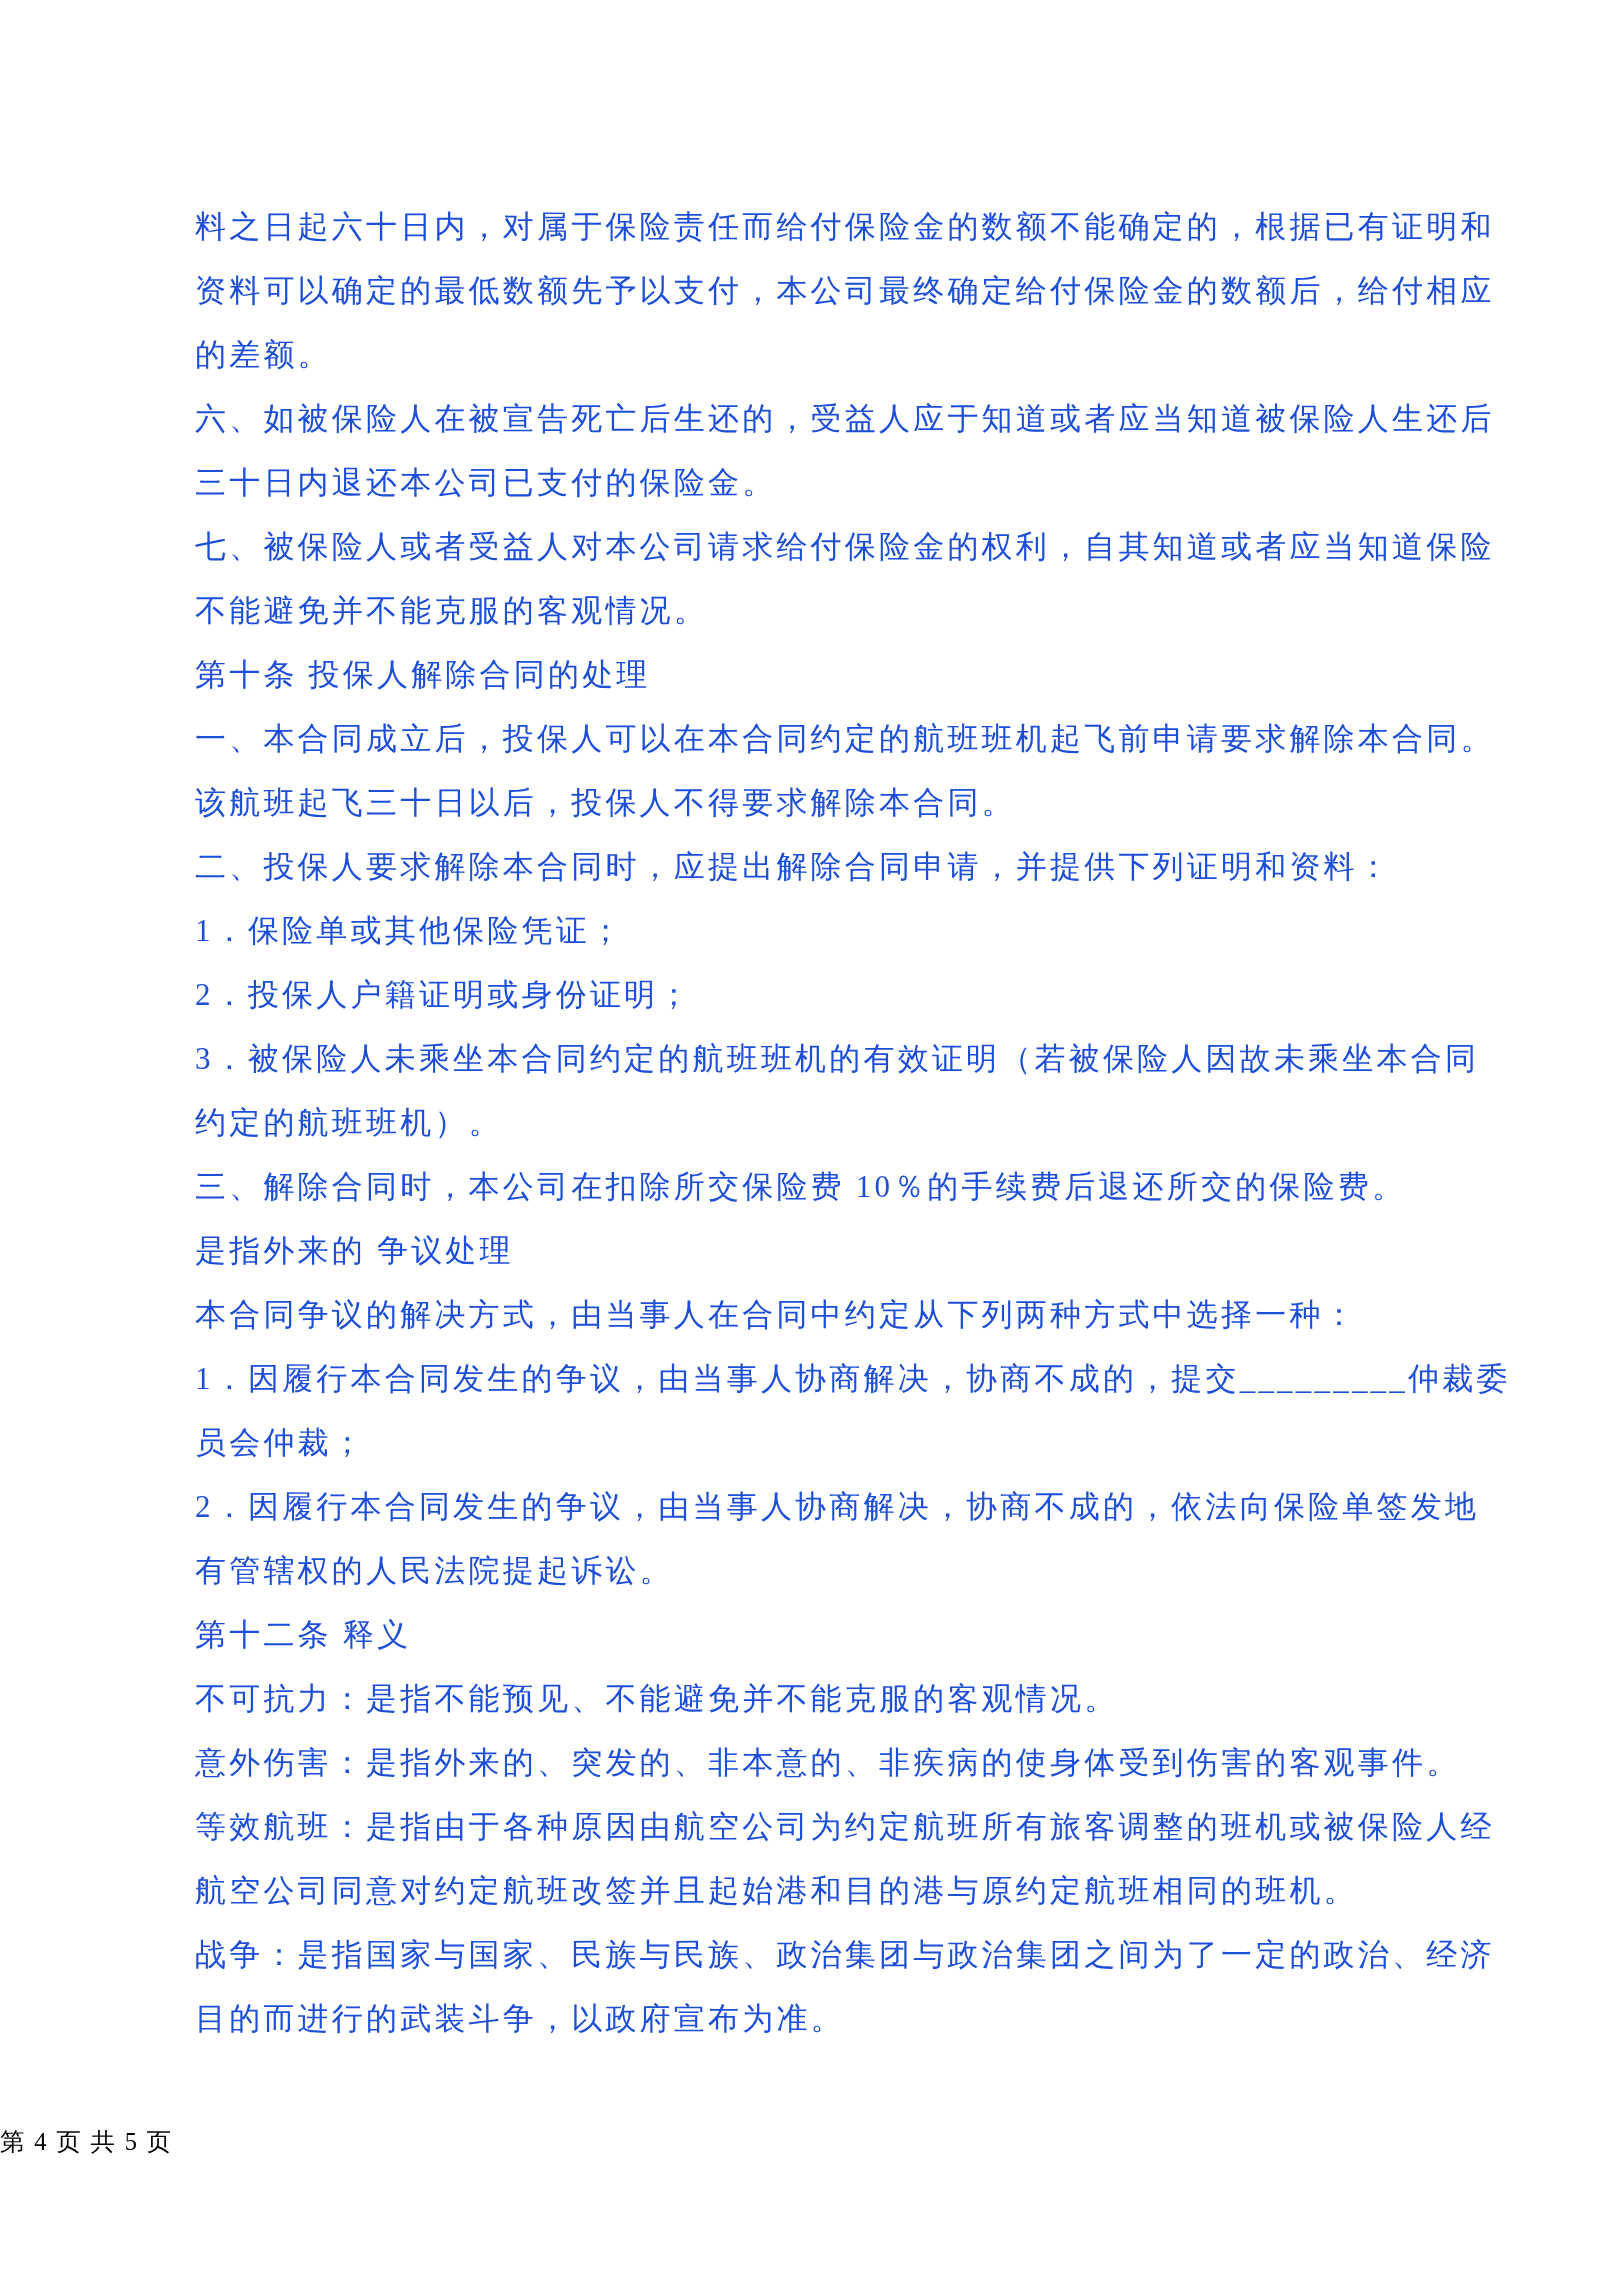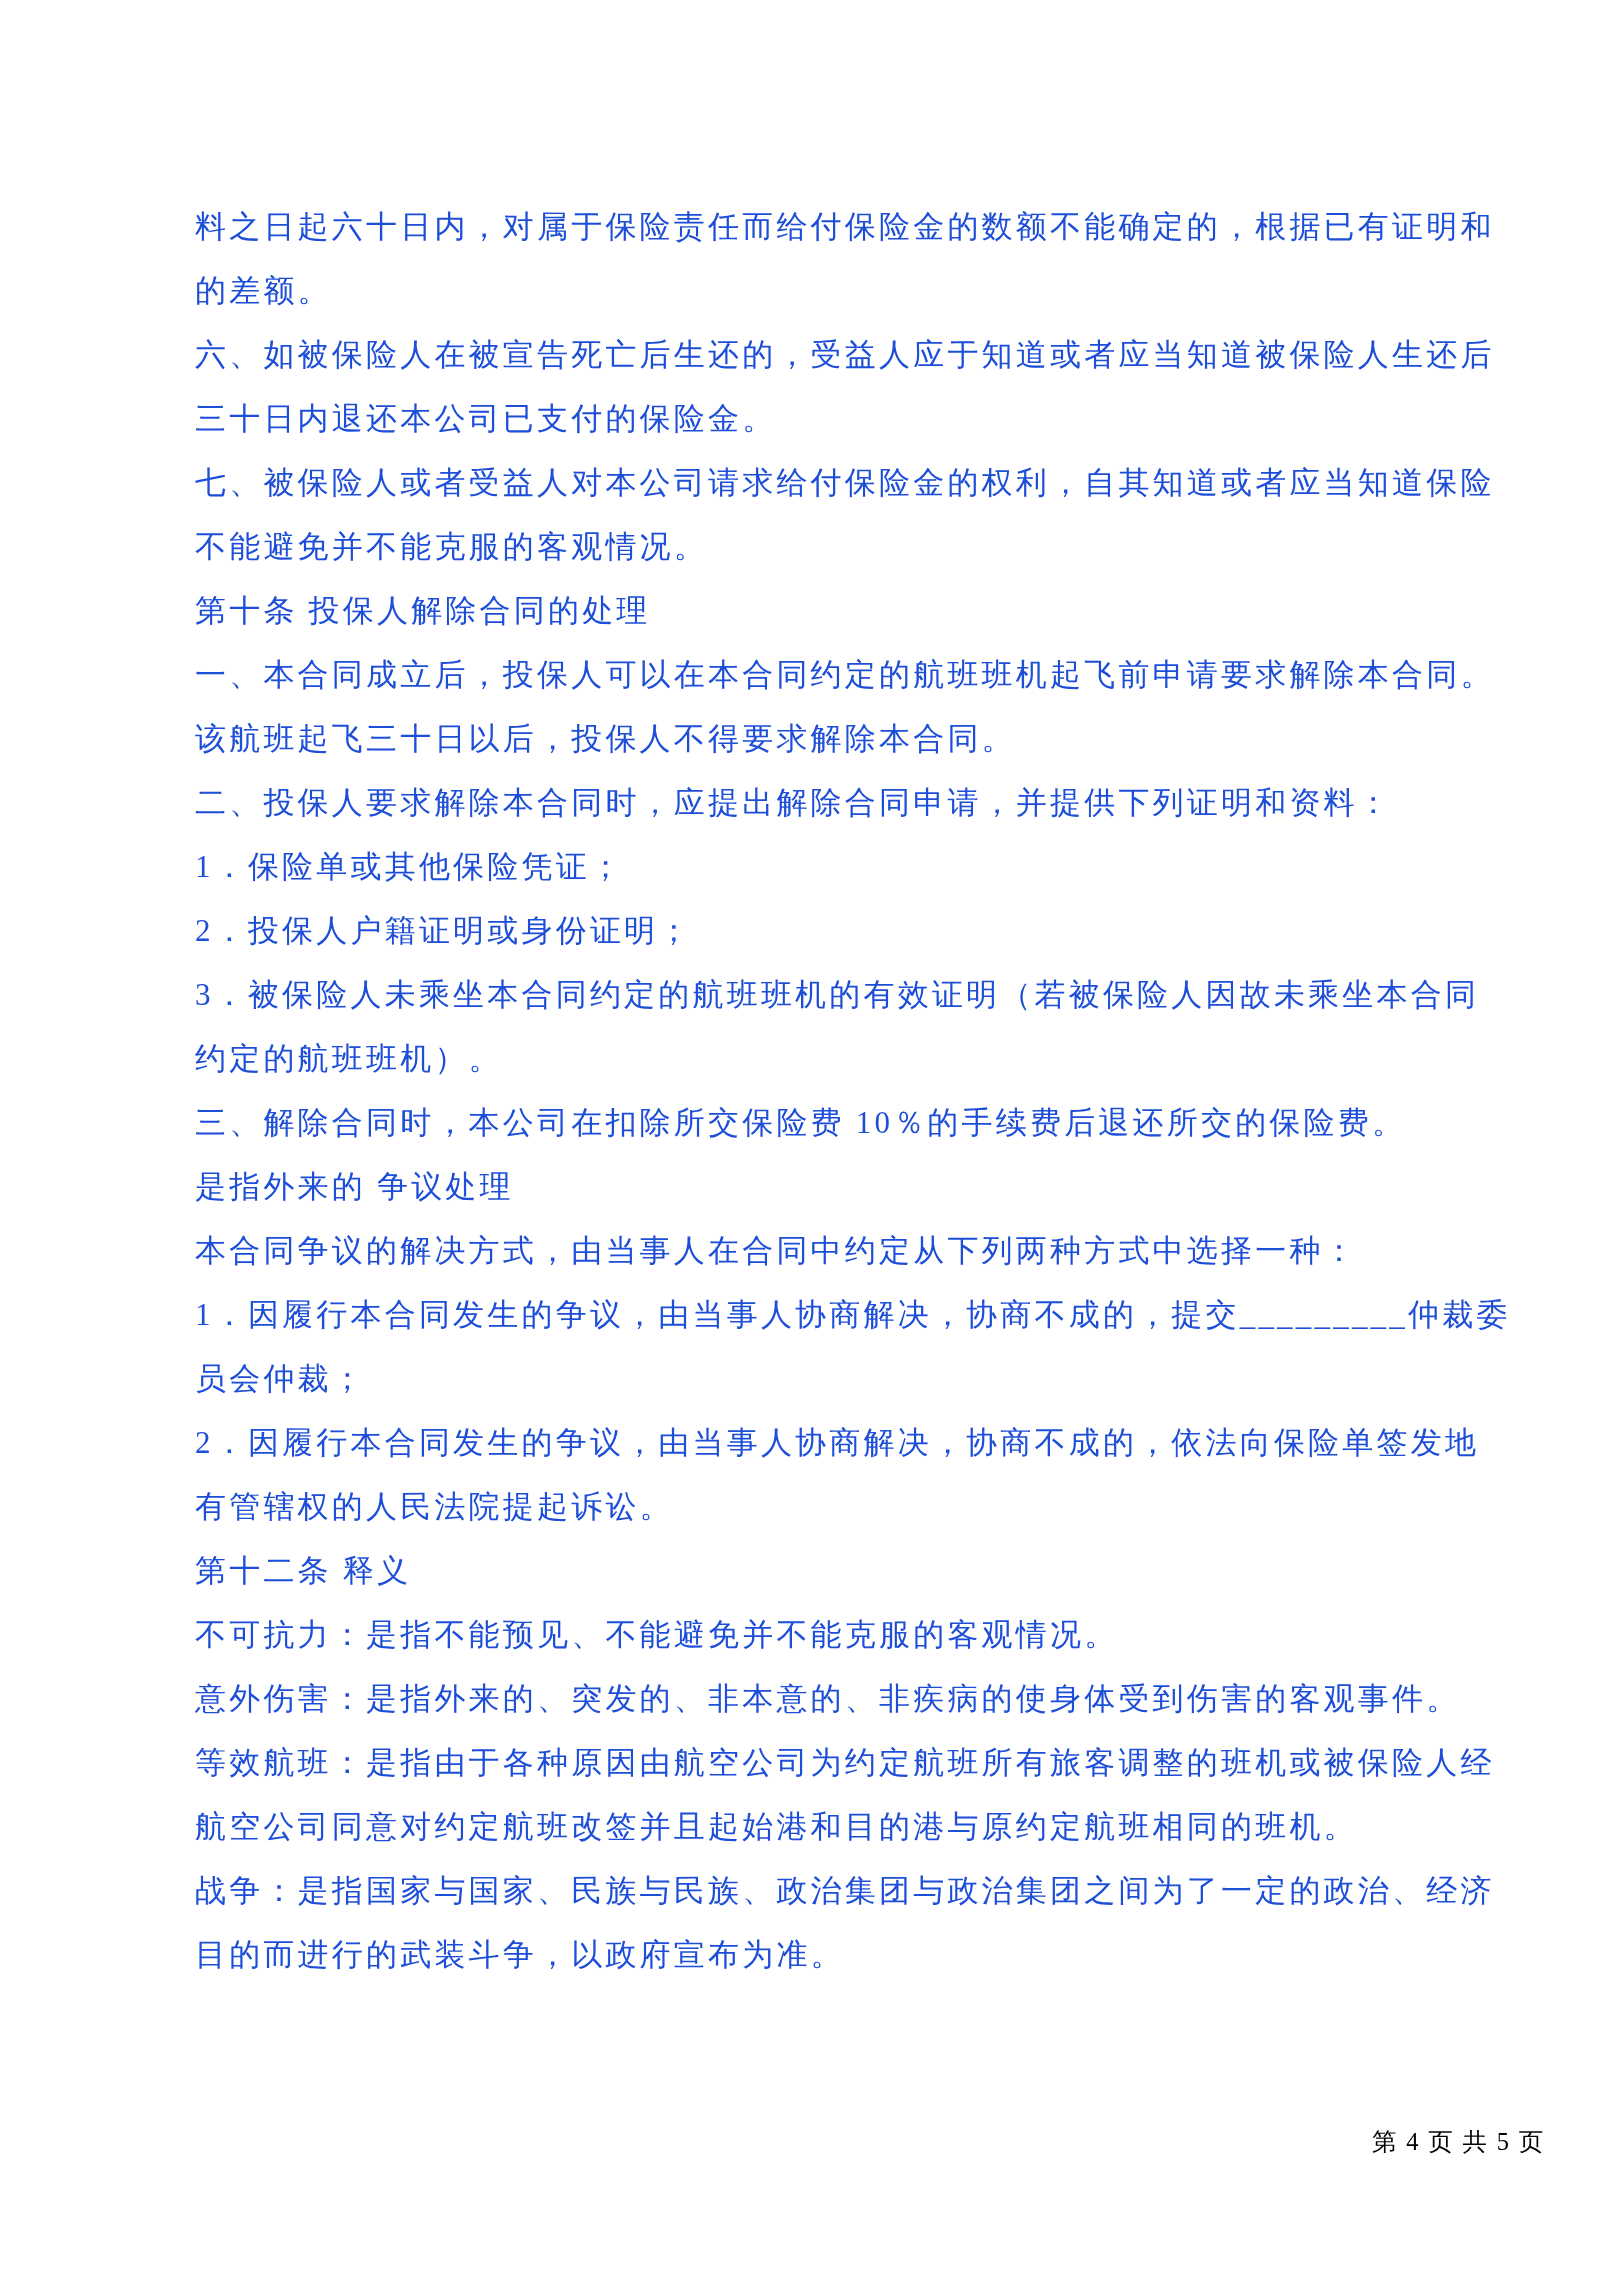--- a/index.html
+++ b/index.html
@@ -27,33 +27,34 @@
     height: 64px;
     line-height: 64px;
     white-space: nowrap;
     overflow: visible;
   }
   .footer {
     position: absolute;
     top: 2124px;
     left: 0;
     width: 1545px;
-    text-align: right;
+    text-align: left;
     color: #000000;
     font-family: "Liberation Serif", "DejaVu Serif", serif;
     font-size: 24.5px;
     letter-spacing: 1.8px;
     line-height: 36px;
   }
 </style>
 </head>
 <body>
 
 <div class="doc">
   <div class="line">料之日起六十日内，对属于保险责任而给付保险金的数额不能确定的，根据已有证明和</div>
+  <div class="line">资料可以确定的最低数额先予以支付，本公司最终确定给付保险金的数额后，给付相应</div>
   <div class="line">的差额。</div>
   <div class="line">六、如被保险人在被宣告死亡后生还的，受益人应于知道或者应当知道被保险人生还后</div>
   <div class="line">三十日内退还本公司已支付的保险金。</div>
   <div class="line">七、被保险人或者受益人对本公司请求给付保险金的权利，自其知道或者应当知道保险</div>
   <div class="line">不能避免并不能克服的客观情况。</div>
   <div class="line">第十条 投保人解除合同的处理</div>
   <div class="line">一、本合同成立后，投保人可以在本合同约定的航班班机起飞前申请要求解除本合同。</div>
   <div class="line">该航班起飞三十日以后，投保人不得要求解除本合同。</div>
   <div class="line">二、投保人要求解除本合同时，应提出解除合同申请，并提供下列证明和资料：</div>
   <div class="line">1．保险单或其他保险凭证；</div>

